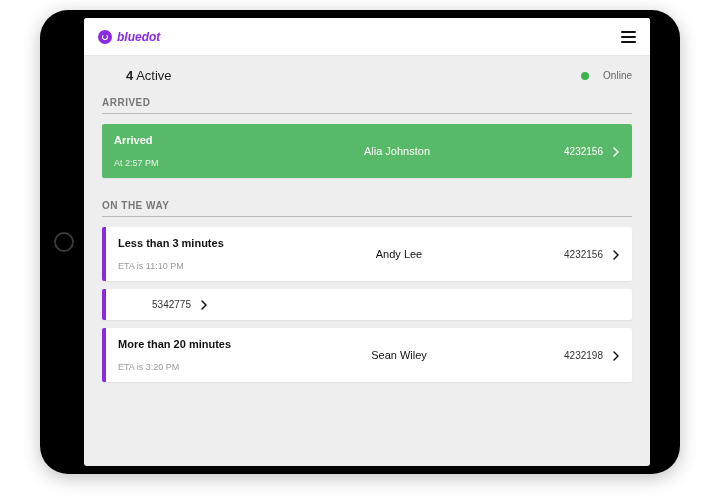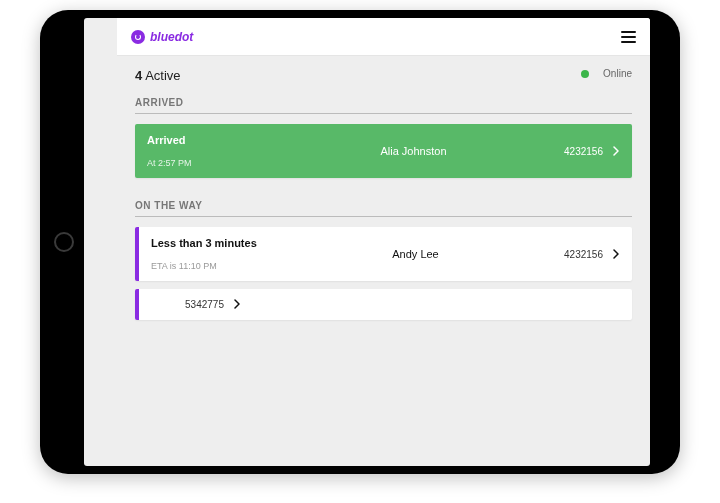--- a/index.html
+++ b/index.html
@@ -34,21 +34,20 @@
     background: #000;
   }
   .screen {
     width: 100%;
     height: 100%;
     background: #eee;
     border-radius: 3px;
     overflow: hidden;
     display: flex;
     flex-direction: column;
-    padding-left: 33px;
   }
   .topbar {
     background: #fff;
     height: 38px;
     display: flex;
     align-items: center;
     justify-content: space-between;
     padding: 0 14px;
     border-bottom: 1px solid #e5e5e5;
   }
@@ -92,22 +91,23 @@
     border-radius: 1px;
   }
   .content {
     flex: 1;
     padding: 12px 18px 18px 18px;
     overflow: hidden;
   }
   .status-row {
     display: flex;
     justify-content: space-between;
-    align-items: flex-start;
+    align-items: center;
     margin-bottom: 14px;
+    margin-left: 24px;
   }
   .active-count {
     font-size: 13px;
     color: #222;
   }
   .active-count b { font-weight: 700; }
   .online {
     display: flex;
     align-items: center;
     gap: 14px;
@@ -166,21 +166,21 @@
     text-align: center;
     font-size: 11px;
     font-weight: 400;
   }
   .card.ontheway .card-center { color: #111; }
   .card-right {
     flex: 0 0 90px;
     text-align: right;
     font-size: 10px;
     display: flex;
-    align-items: flex-start;
+    align-items: flex-end;
     justify-content: flex-end;
     gap: 10px;
   }
   .card.ontheway .card-right { color: #333; }
   .chev {
     display: inline-flex;
   }
   .chev svg { display: block; }
   .section-gap { height: 14px; }
 </style>
@@ -259,16 +259,31 @@
         <div class="card-right">
           <span>5342775</span>
           <span class="chev">
             <svg width="7" height="10" viewBox="0 0 7 10">
                 <path d="M1 1 L5 5 L1 9" stroke="#111" stroke-width="1.5" fill="none" stroke-linecap="round" stroke-linejoin="round"></path>
               </svg>
           </span>
         </div>
       </div>
 
+      <div class="card ontheway">
+        <div class="card-left">
+          <div class="line1">More than 20 minutes</div>
+          <div class="line2">ETA is 3:20 PM</div>
+        </div>
+        <div class="card-center">Sean Wiley</div>
+        <div class="card-right">
+          <span>4232198</span>
+          <span class="chev">
+            <svg width="7" height="10" viewBox="0 0 7 10">
+                <path d="M1 1 L5 5 L1 9" stroke="#111" stroke-width="1.5" fill="none" stroke-linecap="round" stroke-linejoin="round"></path>
+              </svg>
+          </span>
+        </div>
+      </div>
 
     </div>
   </div>
 </div>
 
 </body></html>

